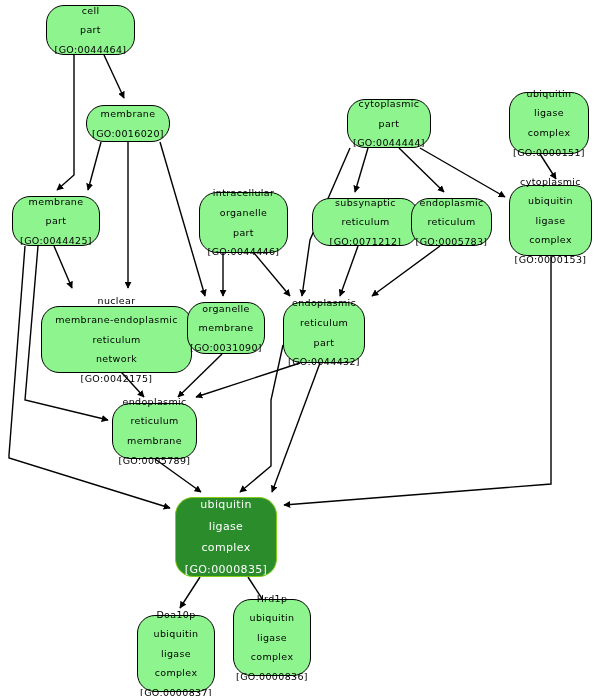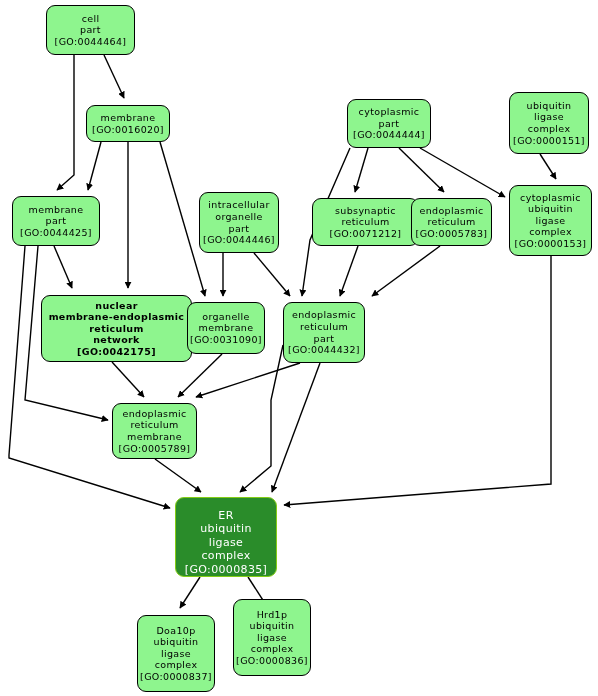--- a/index.html
+++ b/index.html
@@ -21,32 +21,33 @@
     position: absolute;
     left: 0;
     top: 0;
     width: 598px;
     height: 696px;
   }
   .node {
     position: absolute;
     box-sizing: border-box;
     border: 1px solid #000000;
-    border-radius: 9px;
+    border-radius: 18px;
     background: #8ef58e;
     color: #000000;
     display: flex;
     flex-direction: column;
     align-items: center;
     justify-content: center;
     text-align: center;
     font-size: 9.5px;
     line-height: 11.6px;
     letter-spacing: 0.35px;
     z-index: 5;
+    gap: 8px;
   }
   .node.highlight {
     background: #2a8c2a;
     color: #ffffff;
     border: 1px solid #84cc16;
     font-size: 11px;
     line-height: 13.4px;
     justify-content: flex-end;
   }
   .node .line {
@@ -112,21 +113,21 @@
         <span class="line">ubiquitin</span>
         <span class="line">ligase</span>
         <span class="line">complex</span>
         <span class="line">[GO:0000151]</span>
       </div>
       <div class="node" style="left: 12px; top: 196px; width: 88px; height: 50px;">
         <span class="line">membrane</span>
         <span class="line">part</span>
         <span class="line">[GO:0044425]</span>
       </div>
-      <div class="node" style="left: 199px; top: 192px; width: 80px; height: 61px;">
+      <div class="node" style="left: 199px; top: 192px; width: 89px; height: 61px;">
         <span class="line">intracellular</span>
         <span class="line">organelle</span>
         <span class="line">part</span>
         <span class="line">[GO:0044446]</span>
       </div>
       <div class="node" style="left: 312px; top: 198px; width: 107px; height: 48px;">
         <span class="line">subsynaptic</span>
         <span class="line">reticulum</span>
         <span class="line">[GO:0071212]</span>
       </div>
@@ -135,21 +136,21 @@
         <span class="line">reticulum</span>
         <span class="line">[GO:0005783]</span>
       </div>
       <div class="node" style="left: 509px; top: 185px; width: 83px; height: 71px;">
         <span class="line">cytoplasmic</span>
         <span class="line">ubiquitin</span>
         <span class="line">ligase</span>
         <span class="line">complex</span>
         <span class="line">[GO:0000153]</span>
       </div>
-      <div class="node" style="left: 41px; top: 295px; width: 151px; height: 67px; font-weight: bold;">
+      <div class="node" style="left: 41px; top: 306px; width: 151px; height: 67px;">
         <span class="line">nuclear</span>
         <span class="line">membrane-endoplasmic</span>
         <span class="line">reticulum</span>
         <span class="line">network</span>
         <span class="line">[GO:0042175]</span>
       </div>
       <div class="node" style="left: 187px; top: 302px; width: 78px; height: 52px;">
         <span class="line">organelle</span>
         <span class="line">membrane</span>
         <span class="line">[GO:0031090]</span>

